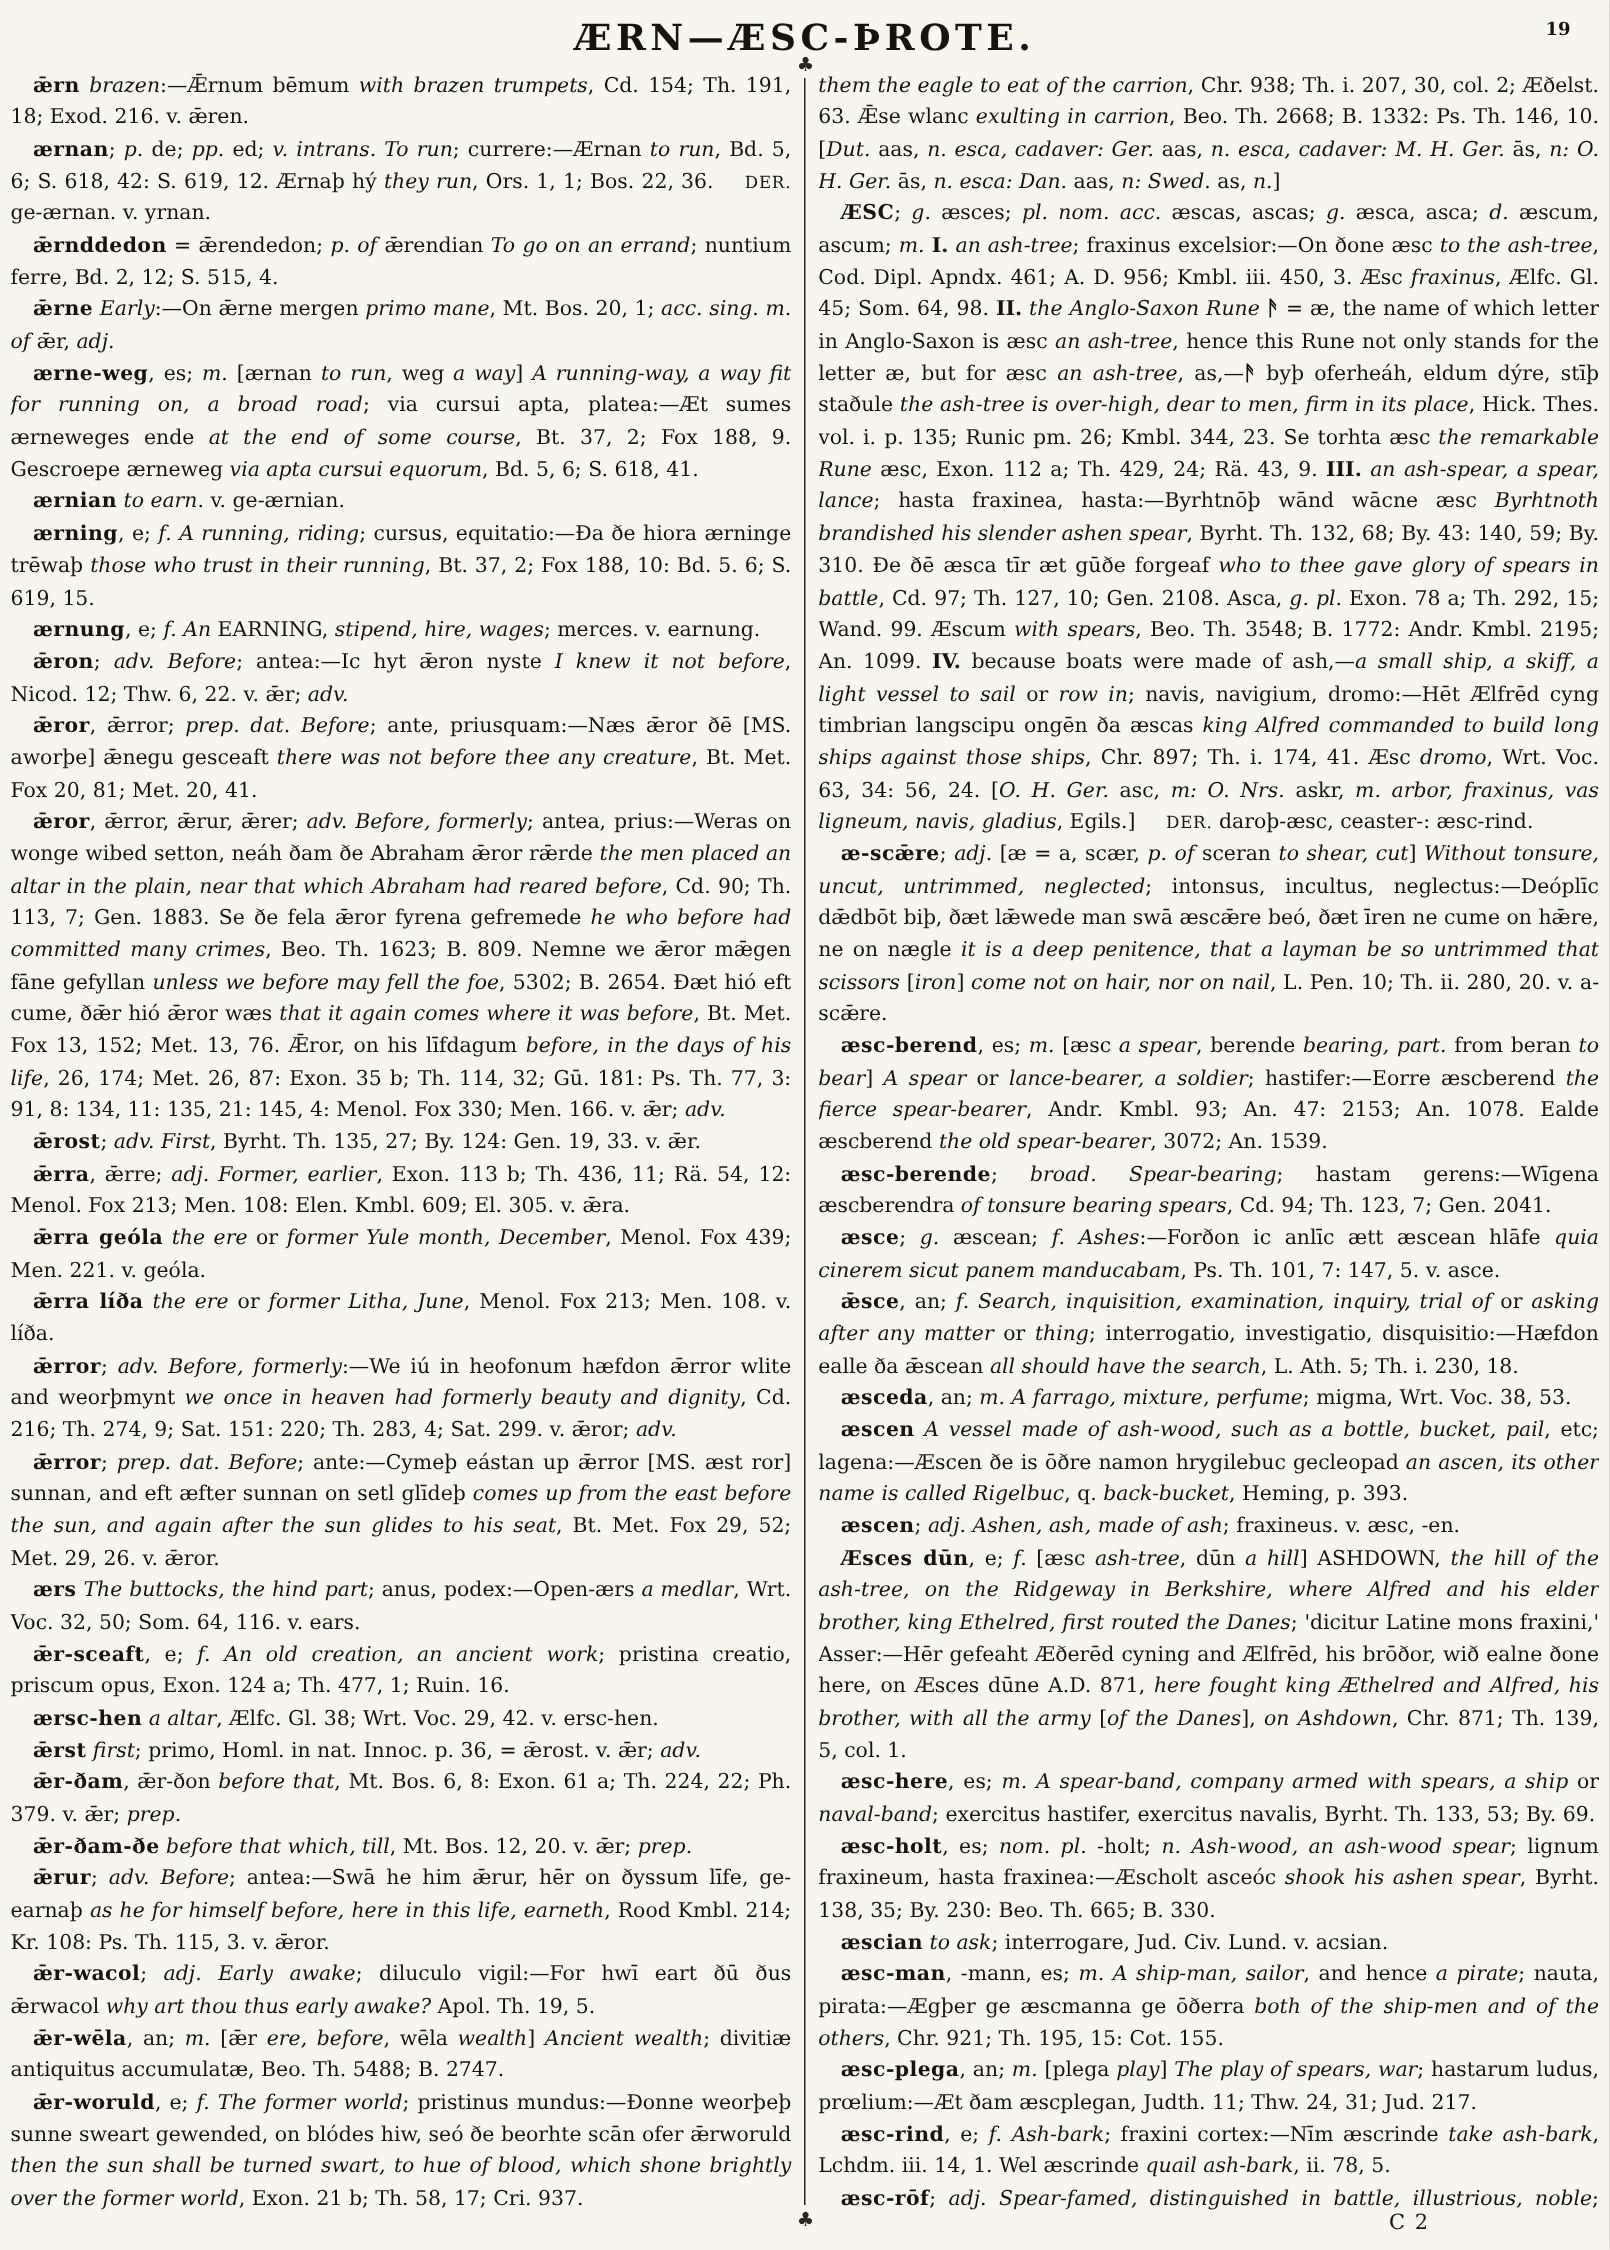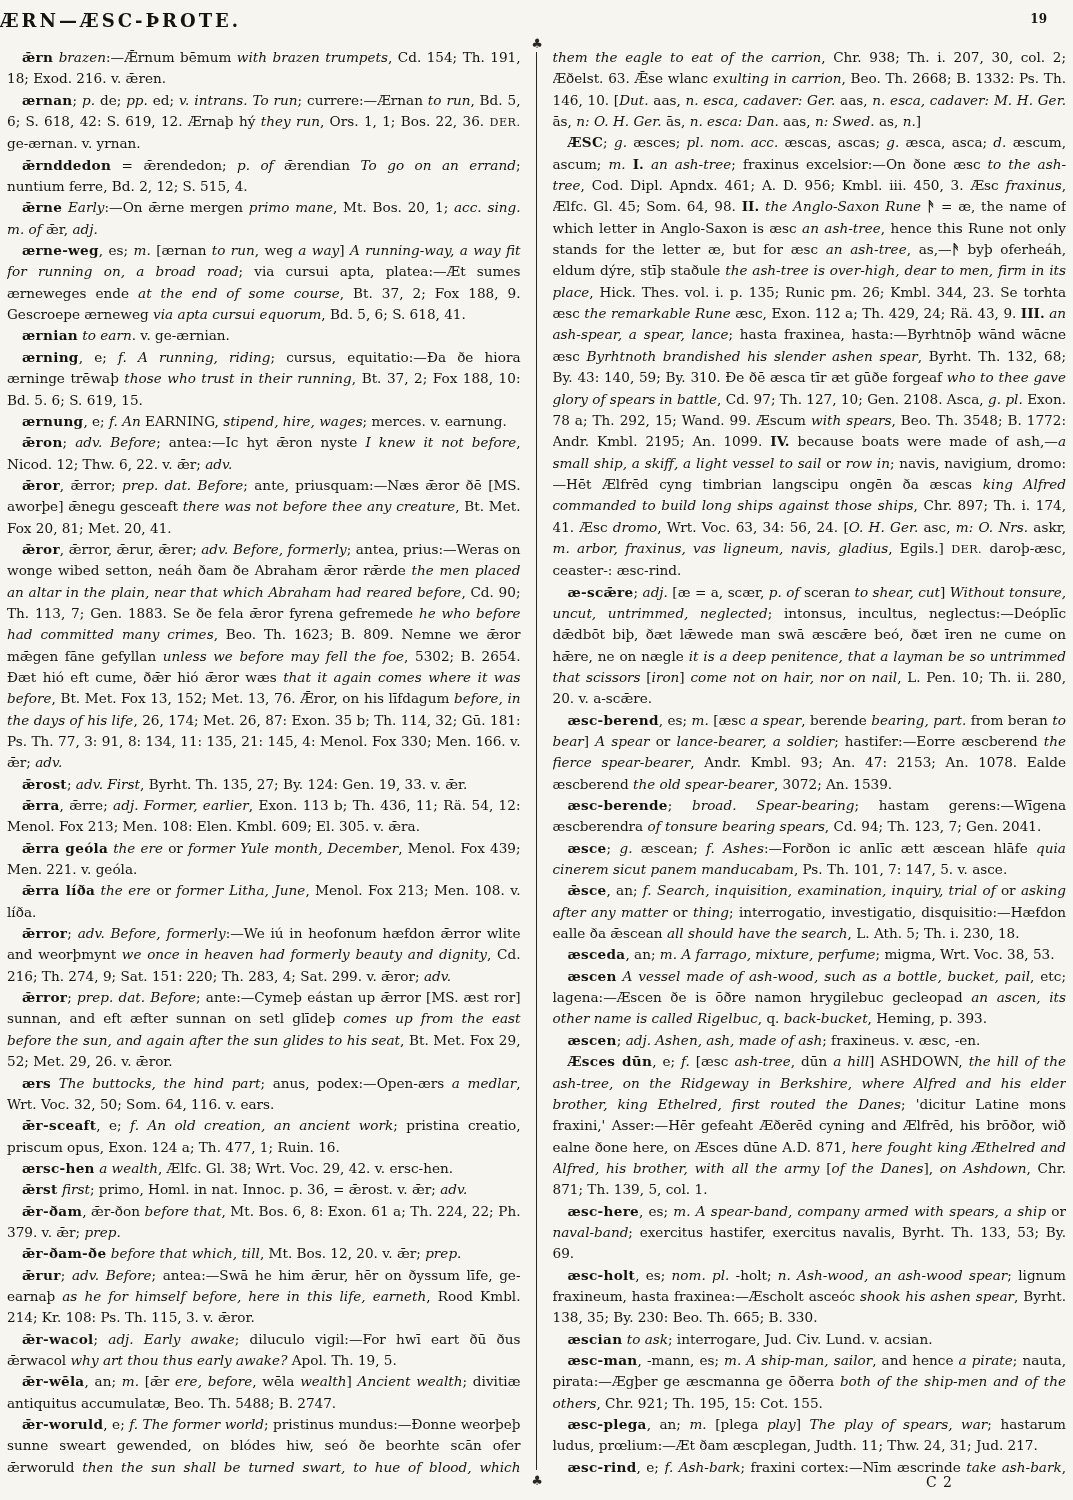--- a/index.html
+++ b/index.html
@@ -8,39 +8,39 @@
     width:1073px; height:1500px;
     margin:0 auto;
     background:#f7f5ef;
     color:#17140f;
     font-family:"DejaVu Serif","Liberation Serif",serif;
     overflow:hidden;
     box-shadow:0 0 8px rgba(0,0,0,.25);
   }
   .running-head {
     position:absolute; top:10px; left:0; width:100%;
-    text-align:left;
-    font-size:18px; font-weight:600; letter-spacing:3px;
+    text-align:center;
+    font-size:24px; font-weight:600; letter-spacing:3px;
   }
   .page-number {
     position:absolute; top:12px; right:26px;
     font-size:12px; font-weight:600;
   }
   .columns {
     position:absolute; top:47px; left:7px; right:7px; bottom:26px;
-    display:flex; gap:32px;justify-content:flex-end;
+    display:flex; gap:18px;justify-content:flex-end;
   }
   .col {
     width:50%; height:100%; overflow:hidden;
     font-size:13.6px; line-height:21.35px;
   }
   .entry { margin:0; text-indent:15px; text-align:justify; }
   .entry.cont { text-indent:0; }
   .headword { font-weight:bold; letter-spacing:.3px; }
-  .sc { font-size:.82em; letter-spacing:.5px; }
+  .sc { font-size:.82em; letter-spacing:.5px;margin-left:16px; }
   .rune { font-family:"DejaVu Sans",sans-serif; font-weight:bold; }
   .divider {
     position:absolute; top:52px; bottom:30px; left:536px;
     width:1px; background:#2b2620;
   }
   .ornament {
     position:absolute; left:527px; width:20px; text-align:center;
     font-size:13px; color:#2b2620;
   }
   .ornament.top { top:36px; }
@@ -75,21 +75,21 @@
         <p class="entry"><span class="headword">ǣror</span><span>, ǣrror; <i>prep. dat. Before</i>; ante, priusquam:—Næs ǣror ðē [MS. aworþe] ǣnegu gesceaft <i>there was not before thee any creature</i>, Bt. Met. Fox 20, 81; Met. 20, 41.</span></p>
         <p class="entry"><span class="headword">ǣror</span><span>, ǣrror, ǣrur, ǣrer; <i>adv. Before, formerly</i>; antea, prius:—Weras on wonge wibed setton, neáh ðam ðe Abraham ǣror rǣrde <i>the men placed an altar in the plain, near that which Abraham had reared before</i>, Cd. 90; Th. 113, 7; Gen. 1883. Se ðe fela ǣror fyrena gefremede <i>he who before had committed many crimes</i>, Beo. Th. 1623; B. 809. Nemne we ǣror mǣgen fāne gefyllan <i>unless we before may fell the foe</i>, 5302; B. 2654. Ðæt hió eft cume, ðǣr hió ǣror wæs <i>that it again comes where it was before</i>, Bt. Met. Fox 13, 152; Met. 13, 76. Ǣror, on his līfdagum <i>before, in the days of his life</i>, 26, 174; Met. 26, 87: Exon. 35 b; Th. 114, 32; Gū. 181: Ps. Th. 77, 3: 91, 8: 134, 11: 135, 21: 145, 4: Menol. Fox 330; Men. 166. v. ǣr; <i>adv.</i></span></p>
         <p class="entry"><span class="headword">ǣrost</span><span>; <i>adv. First</i>, Byrht. Th. 135, 27; By. 124: Gen. 19, 33. v. ǣr.</span></p>
         <p class="entry"><span class="headword">ǣrra</span><span>, ǣrre; <i>adj. Former, earlier</i>, Exon. 113 b; Th. 436, 11; Rä. 54, 12: Menol. Fox 213; Men. 108: Elen. Kmbl. 609; El. 305. v. ǣra.</span></p>
         <p class="entry"><span class="headword">ǣrra geóla</span><span> <i>the ere</i> or <i>former Yule month, December</i>, Menol. Fox 439; Men. 221. v. geóla.</span></p>
         <p class="entry"><span class="headword">ǣrra líða</span><span> <i>the ere</i> or <i>former Litha, June</i>, Menol. Fox 213; Men. 108. v. líða.</span></p>
         <p class="entry"><span class="headword">ǣrror</span><span>; <i>adv. Before, formerly</i>:—We iú in heofonum hæfdon ǣrror wlite and weorþmynt <i>we once in heaven had formerly beauty and dignity</i>, Cd. 216; Th. 274, 9; Sat. 151: 220; Th. 283, 4; Sat. 299. v. ǣror; <i>adv.</i></span></p>
         <p class="entry"><span class="headword">ǣrror</span><span>; <i>prep. dat. Before</i>; ante:—Cymeþ eástan up ǣrror [MS. æst ror] sunnan, and eft æfter sunnan on setl glīdeþ <i>comes up from the east before the sun, and again after the sun glides to his seat</i>, Bt. Met. Fox 29, 52; Met. 29, 26. v. ǣror.</span></p>
         <p class="entry"><span class="headword">ærs</span><span> <i>The buttocks, the hind part</i>; anus, podex:—Open-ærs <i>a medlar</i>, Wrt. Voc. 32, 50; Som. 64, 116. v. ears.</span></p>
         <p class="entry"><span class="headword">ǣr-sceaft</span><span>, e; <i>f. An old creation, an ancient work</i>; pristina creatio, priscum opus, Exon. 124 a; Th. 477, 1; Ruin. 16.</span></p>
-        <p class="entry"><span class="headword">ærsc-hen</span><span> <i>a wealth</i>, Ælfc. Gl. 38; Wrt. Voc. 29, 42. v. ersc-hen.</span></p>
+        <p class="entry"><span class="headword">ærsc-hen</span><span> <i>a altar</i>, Ælfc. Gl. 38; Wrt. Voc. 29, 42. v. ersc-hen.</span></p>
         <p class="entry"><span class="headword">ǣrst</span><span> <i>first</i>; primo, Homl. in nat. Innoc. p. 36, = ǣrost. v. ǣr; <i>adv.</i></span></p>
         <p class="entry"><span class="headword">ǣr-ðam</span><span>, ǣr-ðon <i>before that</i>, Mt. Bos. 6, 8: Exon. 61 a; Th. 224, 22; Ph. 379. v. ǣr; <i>prep.</i></span></p>
         <p class="entry"><span class="headword">ǣr-ðam-ðe</span><span> <i>before that which, till</i>, Mt. Bos. 12, 20. v. ǣr; <i>prep.</i></span></p>
         <p class="entry"><span class="headword">ǣrur</span><span>; <i>adv. Before</i>; antea:—Swā he him ǣrur, hēr on ðyssum līfe, ge-earnaþ <i>as he for himself before, here in this life, earneth</i>, Rood Kmbl. 214; Kr. 108: Ps. Th. 115, 3. v. ǣror.</span></p>
         <p class="entry"><span class="headword">ǣr-wacol</span><span>; <i>adj. Early awake</i>; diluculo vigil:—For hwī eart ðū ðus ǣrwacol <i>why art thou thus early awake?</i> Apol. Th. 19, 5.</span></p>
         <p class="entry"><span class="headword">ǣr-wēla</span><span>, an; <i>m.</i> [ǣr <i>ere, before</i>, wēla <i>wealth</i>] <i>Ancient wealth</i>; divitiæ antiquitus accumulatæ, Beo. Th. 5488; B. 2747.</span></p>
         <p class="entry"><span class="headword">ǣr-woruld</span><span>, e; <i>f. The former world</i>; pristinus mundus:—Ðonne weorþeþ sunne sweart gewended, on blódes hiw, seó ðe beorhte scān ofer ǣrworuld <i>then the sun shall be turned swart, to hue of blood, which shone brightly over the former world</i>, Exon. 21 b; Th. 58, 17; Cri. 937.</span></p>
       </div>
     <div class="col">
         <p class="entry cont"><span><i>them the eagle to eat of the carrion</i>, Chr. 938; Th. i. 207, 30, col. 2; Æðelst. 63. Ǣse wlanc <i>exulting in carrion</i>, Beo. Th. 2668; B. 1332: Ps. Th. 146, 10. [<i>Dut.</i> aas, <i>n. esca, cadaver: Ger.</i> aas, <i>n. esca, cadaver: M. H. Ger.</i> ās, <i>n: O. H. Ger.</i> ās, <i>n. esca: Dan.</i> aas, <i>n: Swed.</i> as, <i>n.</i>]</span></p>

